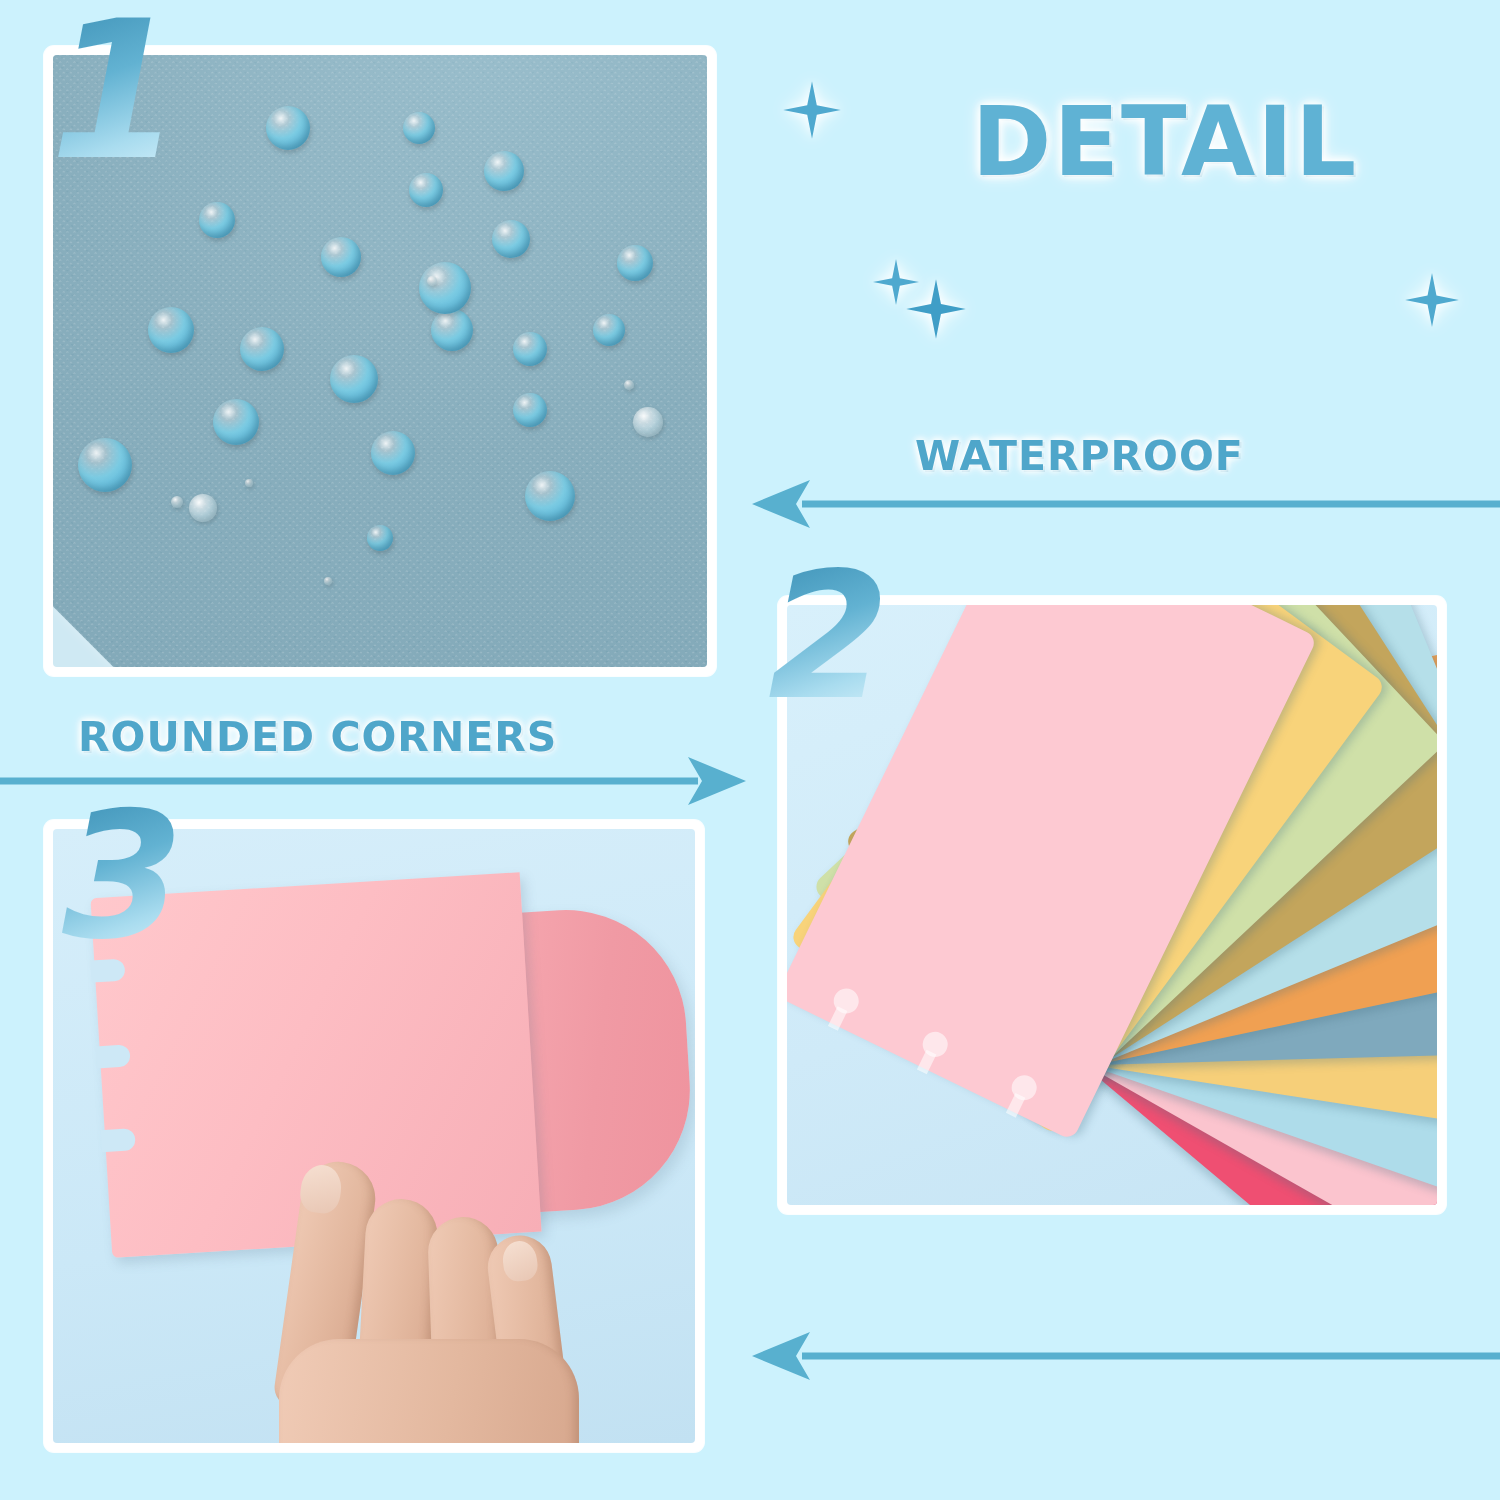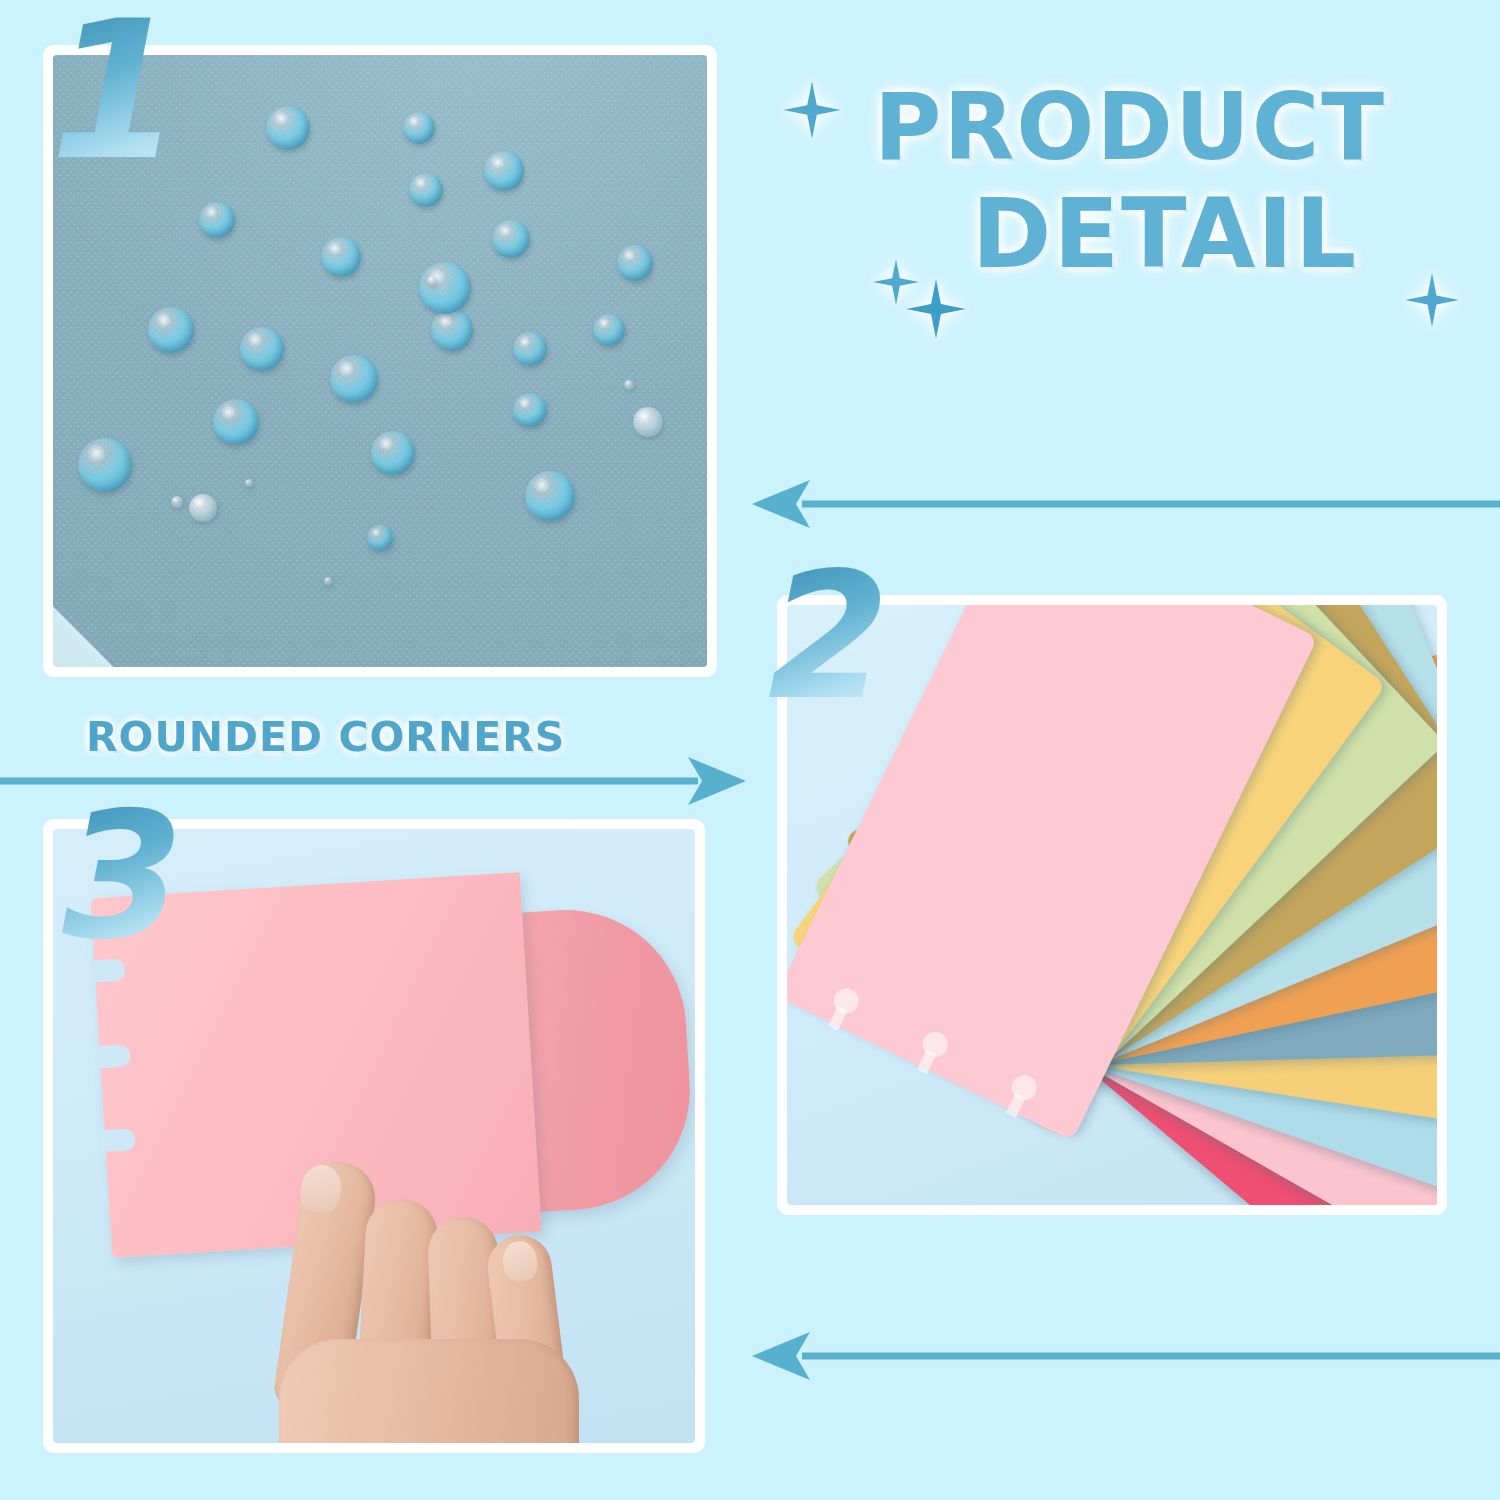--- a/index.html
+++ b/index.html
@@ -85,21 +85,21 @@
     font-size:41px;
     letter-spacing:1px;
     color:#4fa6ca;
     white-space:nowrap;
     text-shadow:
       0 0 7px #ffffff,0 0 7px #ffffff,0 0 12px #ffffff,
       2px 2px 0 rgba(120,175,200,.40);
     z-index:4;
   }
   #label-waterproof{left:915px;top:432px;}
-  #label-rounded{left:86px;top:713px;}
+  #label-rounded{left:78px;top:713px;}
   #label-flexible{left:950px;top:1285px;}
 
   
   .arrow{position:absolute;z-index:2;}
   #arrow-waterproof{left:750px;top:478px;}
   #arrow-rounded{left:0px;top:755px;}
   #arrow-flexible{left:750px;top:1330px;}
 
   
   #panel-waterproof{left:44px;top:46px;width:672px;height:630px;}
@@ -190,21 +190,20 @@
     background:linear-gradient(160deg,#f6e0d2,#e8c6b3);
     border-radius:50% 50% 40% 40%;
   }
 </style>
 </head>
 <body>
 
 <div class="stage">
 
   <div class="headline">
-    <div class="ln" id="title-line-1">PRODUCT</div>
     <div class="ln" id="title-line-2">DETAIL</div>
   </div>
 
   <svg class="spark" style="left:782px;top:80px;" width="60" height="60" viewBox="0 0 100 100">
     <path d="M50 2 L58 42 L98 50 L58 58 L50 98 L42 58 L2 50 L42 42 Z" fill="#4fa9cf"></path>
   </svg>
   <svg class="spark" style="left:872px;top:258px;" width="48" height="48" viewBox="0 0 100 100">
     <path d="M50 2 L58 42 L98 50 L58 58 L50 98 L42 58 L2 50 L42 42 Z" fill="#4fa9cf"></path>
   </svg>
   <svg class="spark" style="left:905px;top:278px;" width="62" height="62" viewBox="0 0 100 100">
@@ -457,20 +456,21 @@
         <div class="nail" style="left:98px;top:6px;transform:rotate(8deg);"></div>
         <div class="finger" style="left:158px;top:40px;width:72px;height:240px;transform:rotate(3deg);"></div>
         <div class="finger" style="left:228px;top:58px;width:70px;height:235px;transform:rotate(-2deg);"></div>
         <div class="finger" style="left:294px;top:76px;width:64px;height:215px;transform:rotate(-7deg);"></div>
         <div class="nail" style="left:300px;top:82px;width:34px;height:40px;transform:rotate(-7deg);"></div>
         <div class="finger" style="left:76px;top:180px;width:300px;height:200px;border-radius:60px 60px 30px 30px;"></div>
       </div>
     </div>
   </div>
 
+  <div class="feat-label" id="label-waterproof">WATERPROOF</div>
   <div class="feat-label" id="label-rounded">ROUNDED CORNERS</div>
 
   <svg class="arrow" id="arrow-waterproof" width="750" height="52" viewBox="0 0 750 52">
     <path d="M2 26 L60 2 L46 26 L60 50 Z" fill="#58b0cf"></path>
     <rect x="52" y="22.5" width="698" height="7" fill="#58b0cf"></rect>
   </svg>
 
   <svg class="arrow" id="arrow-rounded" width="748" height="52" viewBox="0 0 748 52">
     <path d="M746 26 L688 2 L702 26 L688 50 Z" fill="#58b0cf"></path>
     <rect x="0" y="22.5" width="698" height="7" fill="#58b0cf"></rect>

